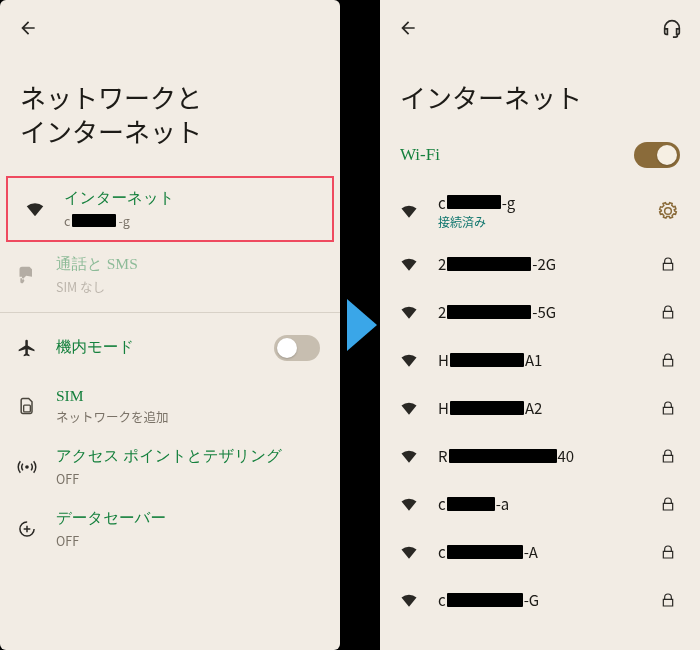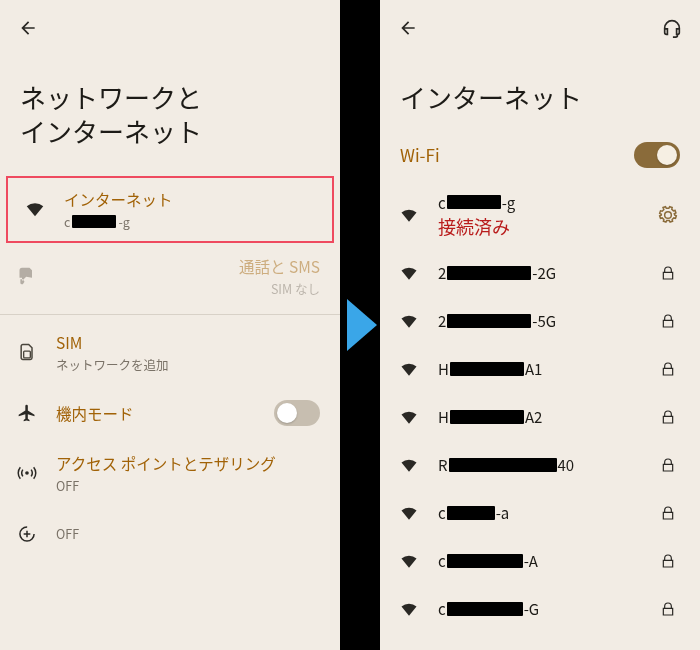--- a/index.html
+++ b/index.html
@@ -10,21 +10,21 @@
     font-family: -apple-system, "Noto Sans CJK JP", sans-serif;
     background: #000;
     overflow: hidden;
   }
   .panel {
     background: #f2ece4;
     height: 650px;
     position: relative;
     overflow: hidden;
   }
-  .panel.left  { width: 340px; }
+  .panel.left  { width: 340px; border-radius: 6px; }
   .divider-col {
     width: 40px;
     background: #000;
     position: relative;
     display:flex;
     align-items:center;
     justify-content:center;
   }
   .panel.right { width: 320px; }
 
@@ -55,23 +55,23 @@
     padding: 10px 20px 10px 14px;
     gap: 16px;
     min-height: 58px;
   }
   .row .ic {
     width: 26px;
     display:flex;align-items:center;justify-content:center;
     color:#4a453c;
     flex-shrink:0;
   }
-  .row.disabled .ic, .row.disabled .labels { opacity: 0.45; align-items: flex-end; }
+  .row.disabled .ic, .row.disabled .labels { opacity: 0.45; }
   .labels { flex: 1; min-width:0; display:flex;flex-direction:column; gap:2px;}
-  .lbl   { font-size: 15.5px; color:#a16207; }
+  .lbl   { font-size: 15.5px; color:#15803d;font-family:Liberation Serif, serif; }
   .sub   { font-size: 12.5px; color:#7a7267; display:flex; align-items:center; gap:2px;}
   .redact { display:inline-block; background:#000; height:13px; border-radius:1px; vertical-align:middle;}
 
   .highlight-box {
     border: 2px solid #ef4a5f;
     margin: 0 6px 2px 6px;
   }
 
   .hr { height:1px; background:#d8d1c7; margin: 6px 0; }
 
@@ -97,21 +97,21 @@
   .wifi-head .lbl{ font-size:17px; }
   .wrow {
     display:flex; align-items:center;
     padding: 10px 20px 10px 18px;
     gap: 18px;
     min-height: 48px;
   }
   .wic { width:22px; display:flex;align-items:center;justify-content:center; flex-shrink:0;}
   .wlabels{ flex:1; min-width:0; }
   .wname{ font-size:15px; color:#1d1b17; display:flex; align-items:center; gap:1px;}
-  .wsub { font-size:18px; color:#b91c1c; }
+  .wsub { font-size:12px; color:#0f766e; }
   .trail{ width:24px; display:flex;align-items:center;justify-content:center; flex-shrink:0;}
 
   
   .big-arrow {
     width:0;height:0;
     border-top: 26px solid transparent;
     border-bottom: 26px solid transparent;
     border-left: 30px solid #3aa6e8;
     margin-left:4px;
   }
@@ -161,63 +161,64 @@
       <div class="lbl">通話と SMS</div>
       <div class="sub">SIM なし</div>
     </div>
   </div>
 
   <div class="hr"></div>
 
   <div class="row">
     <div class="ic">
       <svg width="20" height="20" viewBox="0 0 24 24">
+          <path fill="#2a2824" d="M21 16v-2l-8-5V3.5a1.5 1.5 0 0 0-3 0V9l-8 5v2l8-2.5V19l-2 1.5V22l3.5-1 3.5 1v-1.5L13 19v-5.5l8 2.5z"></path>
+        </svg>
+    </div>
+    <div class="labels">
+      <div class="lbl">機内モード</div>
+    </div>
+    <div class="toggle"></div>
+  </div>
+
+  <div class="row">
+    <div class="ic">
+      <svg width="20" height="20" viewBox="0 0 24 24">
           <path fill="none" stroke="#4a453c" stroke-width="1.8" d="M7 3h7l4 4v12a2 2 0 0 1-2 2H7a2 2 0 0 1-2-2V5a2 2 0 0 1 2-2z"></path>
           <rect x="8" y="11" width="8" height="8" rx="1" fill="none" stroke="#4a453c" stroke-width="1.6"></rect>
         </svg>
     </div>
     <div class="labels">
       <div class="lbl">SIM</div>
       <div class="sub">ネットワークを追加</div>
     </div>
   </div>
 
   <div class="row">
     <div class="ic">
       <svg width="20" height="20" viewBox="0 0 24 24">
-          <path fill="#2a2824" d="M21 16v-2l-8-5V3.5a1.5 1.5 0 0 0-3 0V9l-8 5v2l8-2.5V19l-2 1.5V22l3.5-1 3.5 1v-1.5L13 19v-5.5l8 2.5z"></path>
-        </svg>
-    </div>
-    <div class="labels">
-      <div class="lbl">機内モード</div>
-    </div>
-    <div class="toggle"></div>
-  </div>
-
-  <div class="row">
-    <div class="ic">
-      <svg width="20" height="20" viewBox="0 0 24 24">
           <circle cx="12" cy="12" r="2.2" fill="#2a2824"></circle>
           <path fill="none" stroke="#2a2824" stroke-width="1.8" d="M7 16a7 7 0 0 1 0-8m10 8a7 7 0 0 0 0-8M4 19a11 11 0 0 1 0-14m16 14a11 11 0 0 0 0-14"></path>
         </svg>
     </div>
     <div class="labels">
       <div class="lbl">アクセス ポイントとテザリング</div>
       <div class="sub">OFF</div>
     </div>
   </div>
 
   <div class="row">
     <div class="ic">
       <svg width="20" height="20" viewBox="0 0 24 24">
           <circle cx="12" cy="12" r="8.5" fill="none" stroke="#2a2824" stroke-width="1.8" stroke-dasharray="40 14"></circle>
           <path d="M12 8v8M8 12h8" stroke="#2a2824" stroke-width="1.8"></path>
         </svg>
     </div>
     <div class="labels">
+      <div class="lbl">データセーバー</div>
       <div class="sub">OFF</div>
     </div>
   </div>
 
 </div>
 
 <div class="divider-col">
   <div class="big-arrow"></div>
 </div>
 

